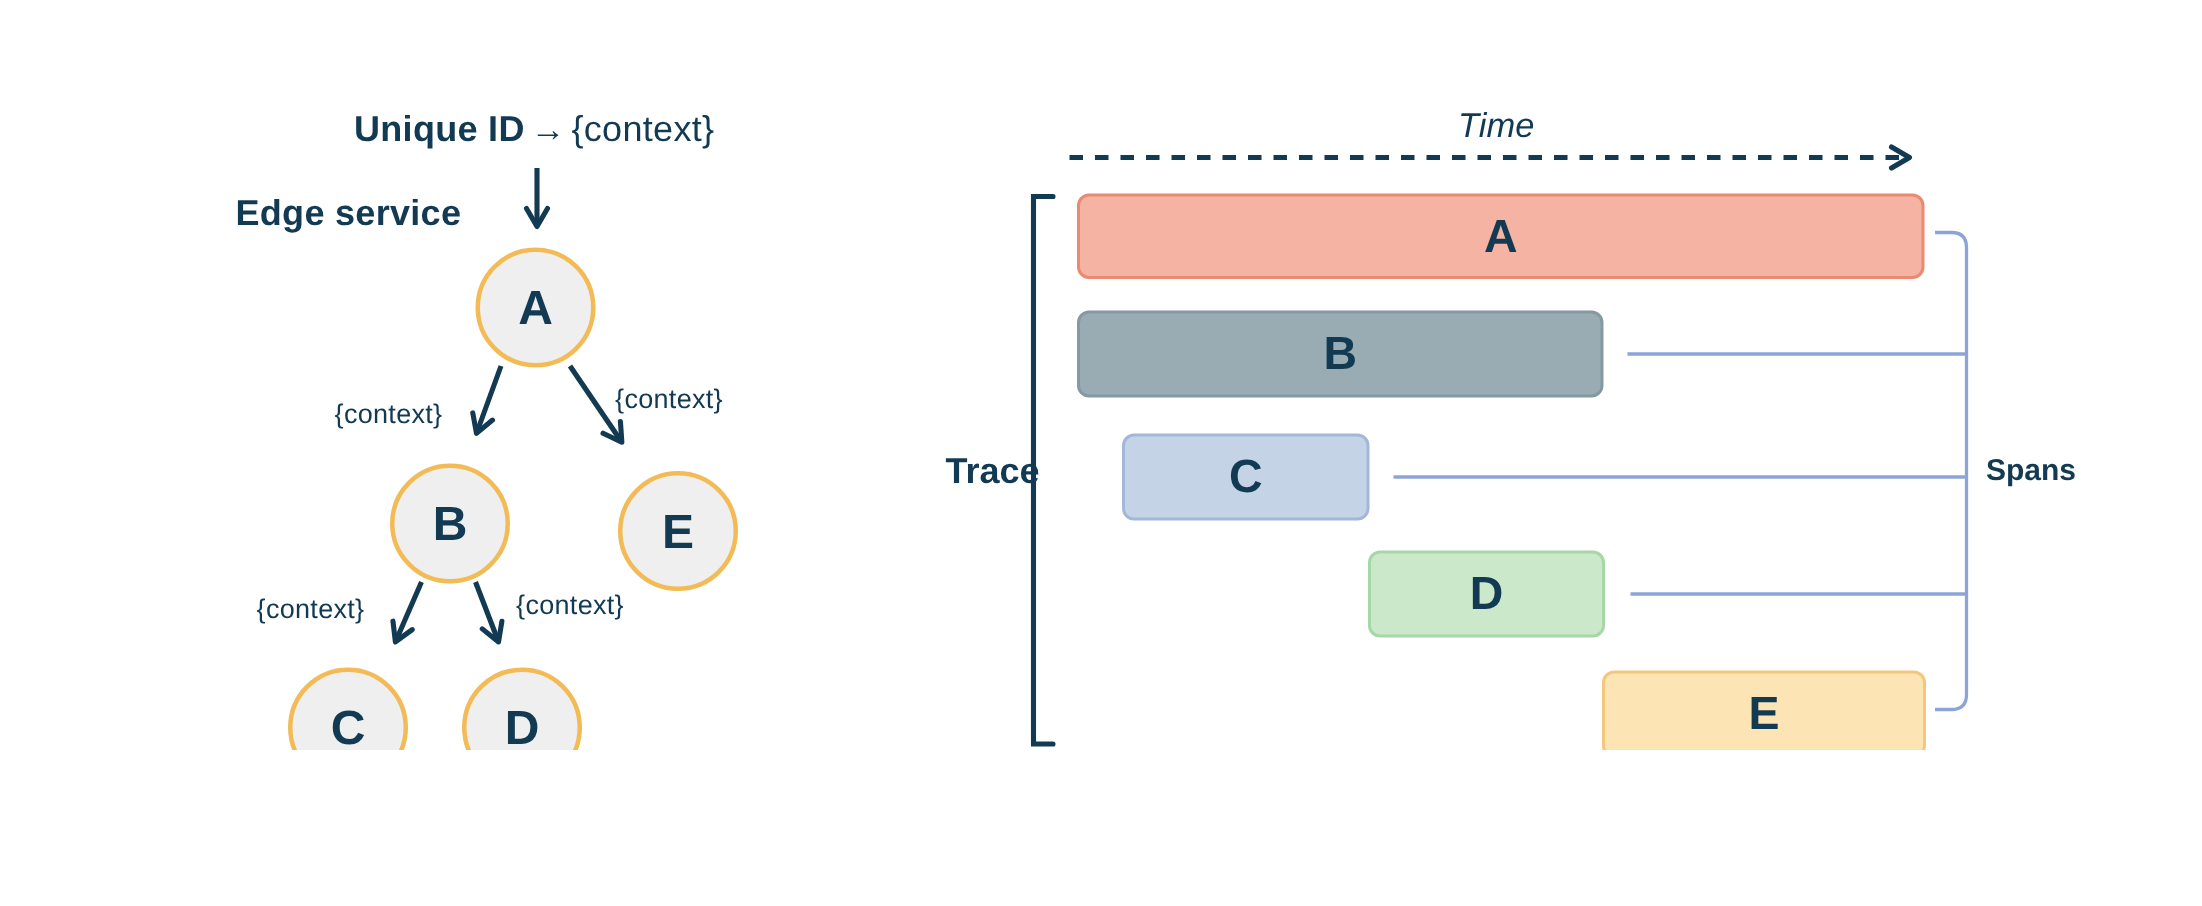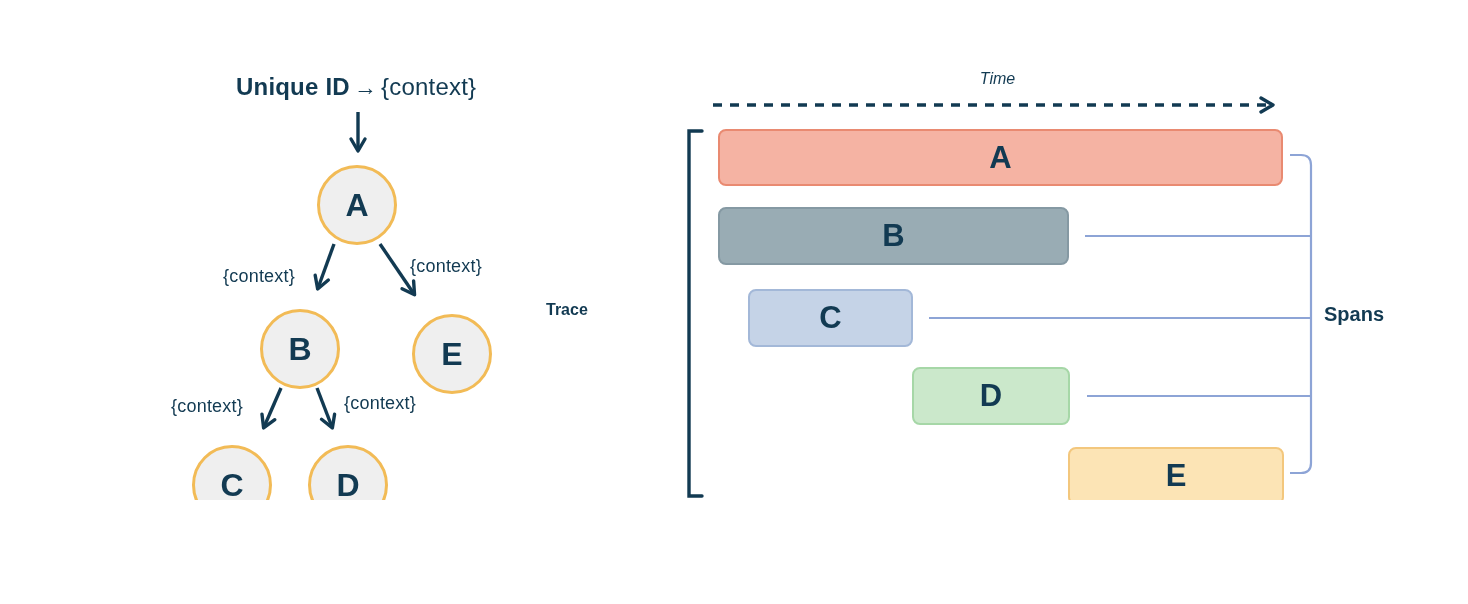--- a/index.html
+++ b/index.html
@@ -22,22 +22,22 @@
   .title-row .bold{font-weight:bold;}
   .title-row .arrow-glyph{font-size:23px;margin:0 4px;font-weight:normal;}
   .edge-service{position:absolute;left:157px;top:129px;font-size:24px;font-weight:bold;letter-spacing:.2px;}
   .node{
     position:absolute;border-radius:50%;background:var(--node_fill);
     border:3px solid var(--node_border);box-sizing:border-box;
     display:flex;align-items:center;justify-content:center;
     font-weight:bold;font-size:32px;
   }
   .ctx{position:absolute;width:116px;text-align:center;font-size:18px;letter-spacing:.2px;}
-  .time-label{position:absolute;left:940px;top:70px;width:115px;text-align:center;font-size:16px;font-style:italic;font-weight:500;}
-  .trace-label{position:absolute;left:546px;top:301px;width:115px;text-align:left;font-size:16px;font-weight:bold;}
+  .time-label{position:absolute;left:940px;top:70px;width:115px;text-align:center;font-size:23px;font-style:italic;font-weight:500;}
+  .trace-label{position:absolute;left:578px;top:301px;width:115px;text-align:right;font-size:24px;font-weight:bold;}
   .spans-label{position:absolute;left:1324px;top:303px;font-size:20px;font-weight:bold;}
   .span-bar{
     position:absolute;border:2.5px solid;border-radius:8px;box-sizing:border-box;
     display:flex;align-items:center;justify-content:center;
     font-weight:bold;font-size:31px;
   }
   .watermark{position:absolute;right:14px;top:569px;font-size:16px;color:var(--watermark_gray);letter-spacing:.5px;}
 </style>
 </head>
 <body>
@@ -66,20 +66,21 @@
     <line class="s-blue" x1="1085" y1="236" x2="1311" y2="236" stroke-width="2.2"></line>
     <line class="s-blue" x1="929" y1="318" x2="1311" y2="318" stroke-width="2.2"></line>
     <line class="s-blue" x1="1087" y1="396" x2="1311" y2="396" stroke-width="2.2"></line>
   </svg>
 
   <div class="title-row">
     <span class="bold">Unique ID</span>
     <span class="arrow-glyph">→</span>
     <span>{context}</span>
   </div>
+  <div class="edge-service">Edge service</div>
 
   <div class="node" style="left: 317px; top: 165px; height: 80px; width: 80px;">
     <span>A</span>
   </div>
   <div class="node" style="left: 260px; top: 309px; height: 80px; width: 80px;">
     <span>B</span>
   </div>
   <div class="node" style="left: 412px; top: 314px; height: 80px; width: 80px;">
     <span>E</span>
   </div>

